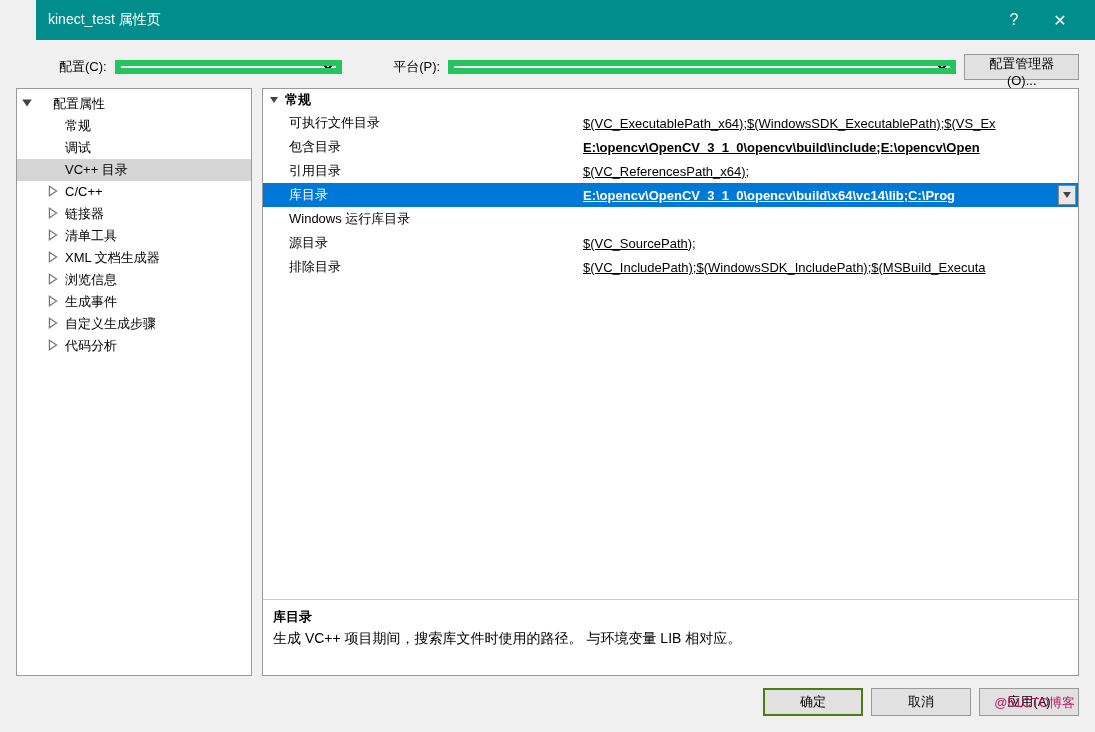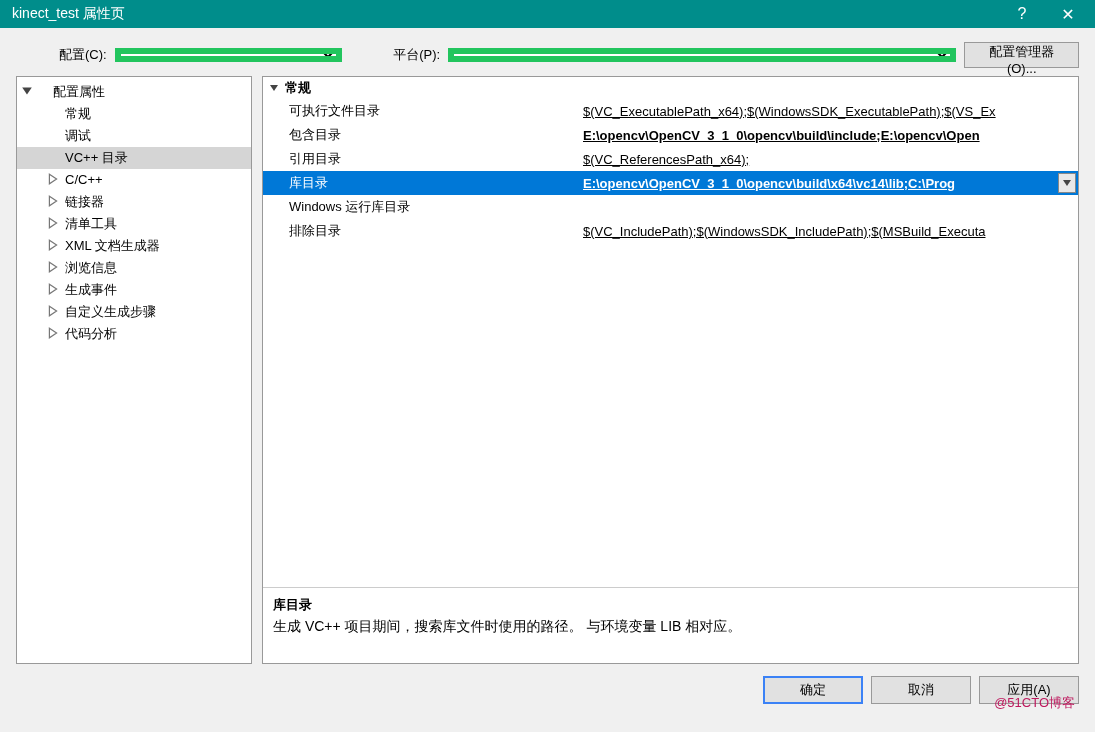--- a/index.html
+++ b/index.html
@@ -1,17 +1,17 @@
 <!DOCTYPE html>
 <html><head>
 <meta charset="utf-8">
 <style>
 * { box-sizing: border-box; margin: 0; padding: 0; font-family: "Microsoft YaHei", "Segoe UI", sans-serif; }
 body { background: #f0f0f0; width: 1095px; height: 732px; overflow: hidden; display: flex; flex-direction: column; }
-.titlebar { background: #008d8b; height: 28px; display: flex; align-items: center; color: #fff; font-size: 14px; padding: 0 4px 0 12px; }
+.titlebar { background: #008d8b; height: 40px; display: flex; align-items: center; color: #fff; font-size: 14px; padding: 0 12px 0 12px; margin-left: 36px; }
 .titlebar .title { flex: 1; }
 .titlebar .winbtn { width: 46px; height: 32px; display: flex; align-items: center; justify-content: center; font-size: 16px; cursor: pointer; }
 .toolbar { display: flex; align-items: center; gap: 8px; padding: 14px 16px 8px 16px; font-size: 13px; }
 .toolbar label { white-space: nowrap; padding-left: 43px; }
 .toolbar select { height: 14px; border: 6px solid #22c55e; background: #fff; font-size: 13px; padding: 0 17px; }
 .toolbar select.config { width: 240px; }
 .toolbar select.platform { width: 540px; }
 .toolbar button { height: 26px; padding: 0 12px; border: 1px solid #999; background: #e1e1e1; font-size: 13px; cursor: pointer; }
 .content { display: flex; margin: 0 16px; gap: 10px; height: 588px; }
 .side { width: 236px; border: 1px solid #999; background: #fff; padding: 4px 0; overflow: auto; }
@@ -30,21 +30,21 @@
 .proprow.sel { background: #0078d7; color: #fff; }
 .proprow.sel .key { background: #0078d7; }
 .proprow.sel .val { font-weight: bold; }
 .proprow.bold .val { font-weight: bold; }
 .dropdown-btn { width: 18px; height: 20px; border: 1px solid #888; background: #e8e8e8; display: flex; align-items: center; justify-content: center; margin-right: 2px; font-size: 10px; color: #333; }
 .descbox { border-top: 1px solid #ccc; padding: 8px 10px 10px 10px; height: 76px; }
 .descbox .dtitle { font-weight: bold; font-size: 13px; margin-bottom: 4px; }
 .descbox .dtext { font-size: 14px; }
 .footer { display: flex; justify-content: flex-end; gap: 8px; padding: 12px 16px 0 16px; }
 .footer button { width: 100px; height: 28px; border: 1px solid #999; background: #e1e1e1; font-size: 13px; cursor: pointer; }
-.footer button.primary { border: 2px solid #3b82f6; background: #e1e1e1; }
+.footer button.primary { border: 2px solid #4d7c0f; background: #e1e1e1; }
 .watermark { position: fixed; right: 20px; bottom: 20px; font-size: 13px; color: #be185d; pointer-events: none; }
 svg.caret { width:10px; height:10px; }
 </style>
 </head>
 <body>
 
 <div class="titlebar">
   <span class="title">kinect_test 属性页</span>
   <div class="winbtn">?</div>
   <div class="winbtn">✕</div>
@@ -128,20 +128,24 @@
             <div class="dropdown-btn">
               <svg width="8" height="6">
                 <path d="M0 0 L8 0 L4 6 Z" fill="#444"></path>
               </svg>
             </div>
           </div>
           <div class="proprow">
             <div class="key">Windows 运行库目录</div>
           </div>
           <div class="proprow">
+            <div class="key">源目录</div>
+            <div class="val">$(VC_SourcePath);</div>
+          </div>
+          <div class="proprow">
             <div class="key">排除目录</div>
             <div class="val">$(VC_IncludePath);$(WindowsSDK_IncludePath);$(MSBuild_Executa</div>
           </div>
         </div>
     </div>
     <div class="descbox">
       <div class="dtitle">库目录</div>
       <div class="dtext">生成 VC++ 项目期间，搜索库文件时使用的路径。 与环境变量 LIB 相对应。</div>
     </div>
   </div>

